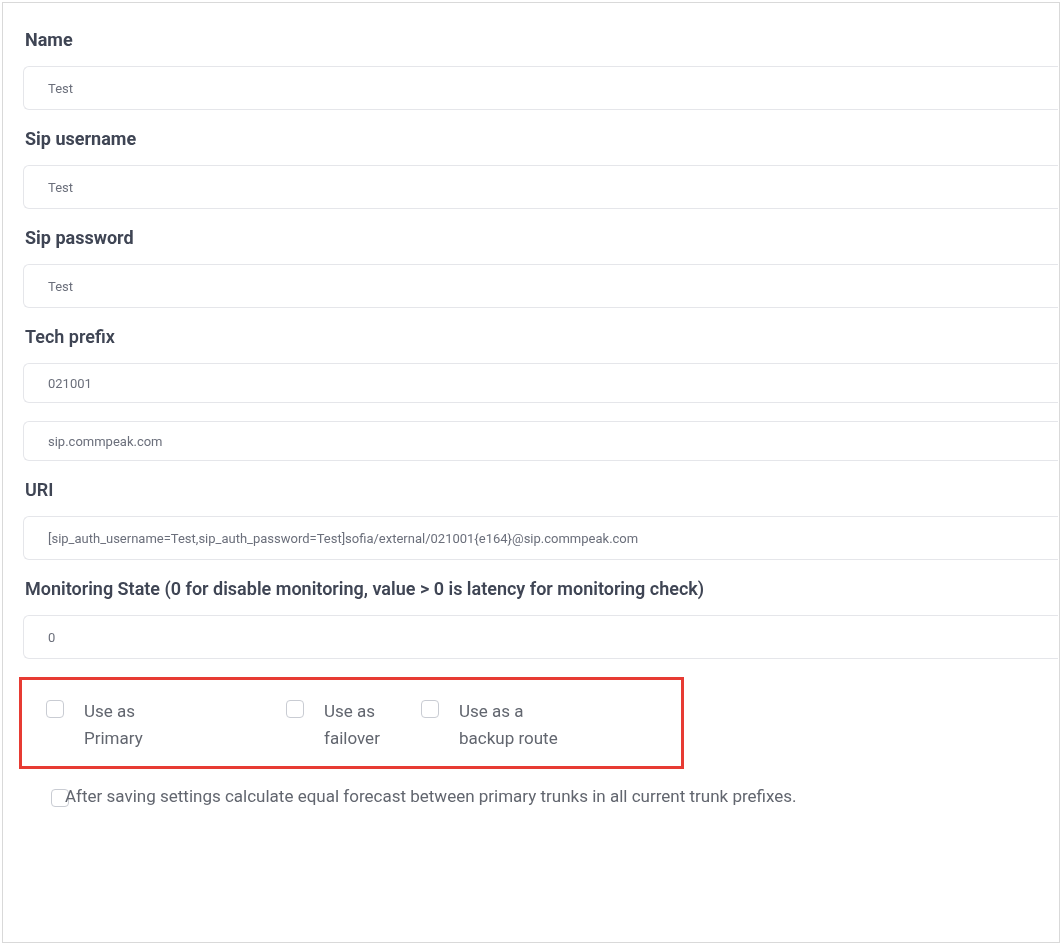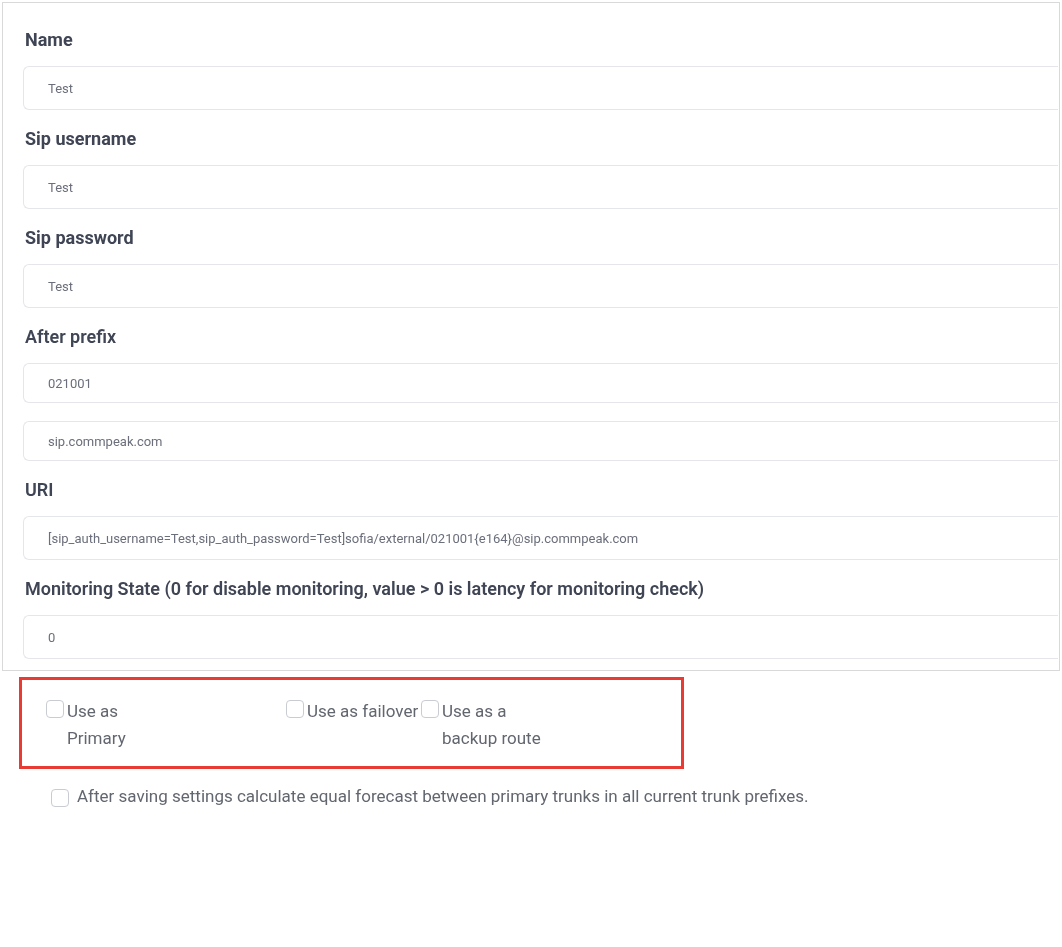--- a/index.html
+++ b/index.html
@@ -12,21 +12,21 @@
       background: #ffffff;
       color: #3a3a3a;
       width: 1062px;
       height: 947px;
       overflow: hidden;
     }
     .panel {
       border: 1px solid #d9d9d9;
       margin: 2px;
       width: 1058px;
-      height: 669px;
+      height: 941px;
       padding-left: 20px;
       padding-top: 26px;
     }
     .form-group {
       margin-bottom: 18px;
     }
     .form-label {
       font-size: 18px;
       font-weight: 700;
       color: #3f4554;
@@ -58,21 +58,21 @@
       width: 665px;
       padding: 18px 24px 14px 24px;
       display: flex;
       margin-top: 4px;
       margin-bottom: 14px;
       margin-left: -4px;
     }
     .checkbox-col {
       display: flex;
       align-items: flex-start;
-      gap: 9px;
+      gap: 26px;
     }
     .checkbox-col.c1 {
       width: 240px;
     }
     .checkbox-col.c2 {
       width: 236px;
     }
     .checkbox-col.c3 {
       flex: 1;
     }
@@ -95,21 +95,21 @@
     }
     .chk-label.wrap1 {
       max-width: 85px;
     }
     .chk-label.wrap2 {
       max-width: 120px;
     }
     .final-row {
       display: flex;
       align-items: center;
-      gap: 14px;
+      gap: 2px;
       padding-left: 28px;
       margin-top: 2px;
     }
     .final-row .chk-label {
       font-size: 17px;
     }
   </style>
 </head>
 <body>
 
@@ -124,21 +124,21 @@
     <label class="form-label">Sip username</label>
     <input class="form-input" type="text" value="Test" style="">
   </div>
 
   <div class="form-group">
     <label class="form-label">Sip password</label>
     <input class="form-input" type="text" value="Test" style="">
   </div>
 
   <div class="form-group">
-    <label class="form-label thin">After prefix</label>
+    <label class="form-label thin">Tech prefix</label>
     <input class="form-input short" type="text" value="021001" style="">
   </div>
 
   <div class="form-group">
     <input class="form-input short" type="text" value="sip.commpeak.com" style="">
   </div>
 
   <div class="form-group">
     <label class="form-label thin">URI</label>
     <input class="form-input" type="text" value="[sip_auth_username=Test,sip_auth_password=Test]sofia/external/021001{e164}@sip.commpeak.com" style="">

